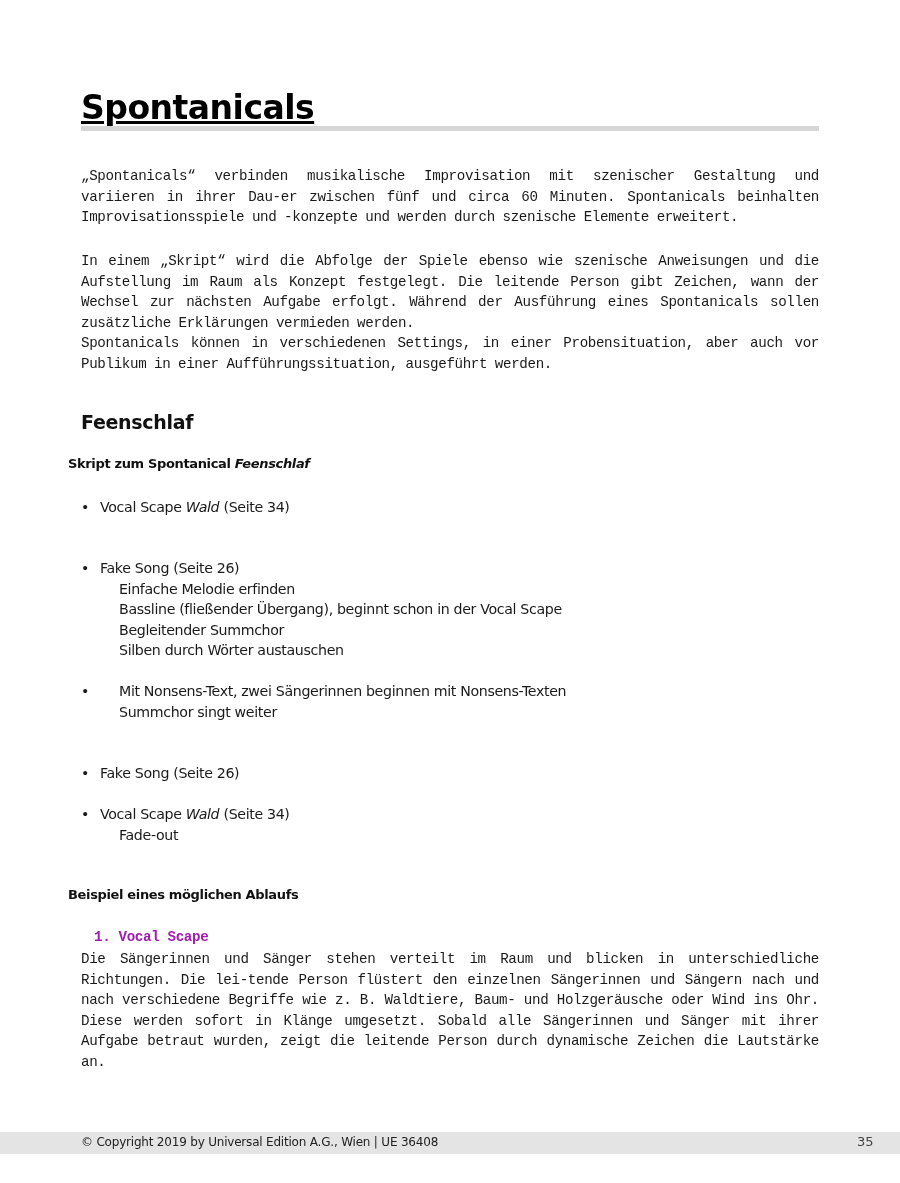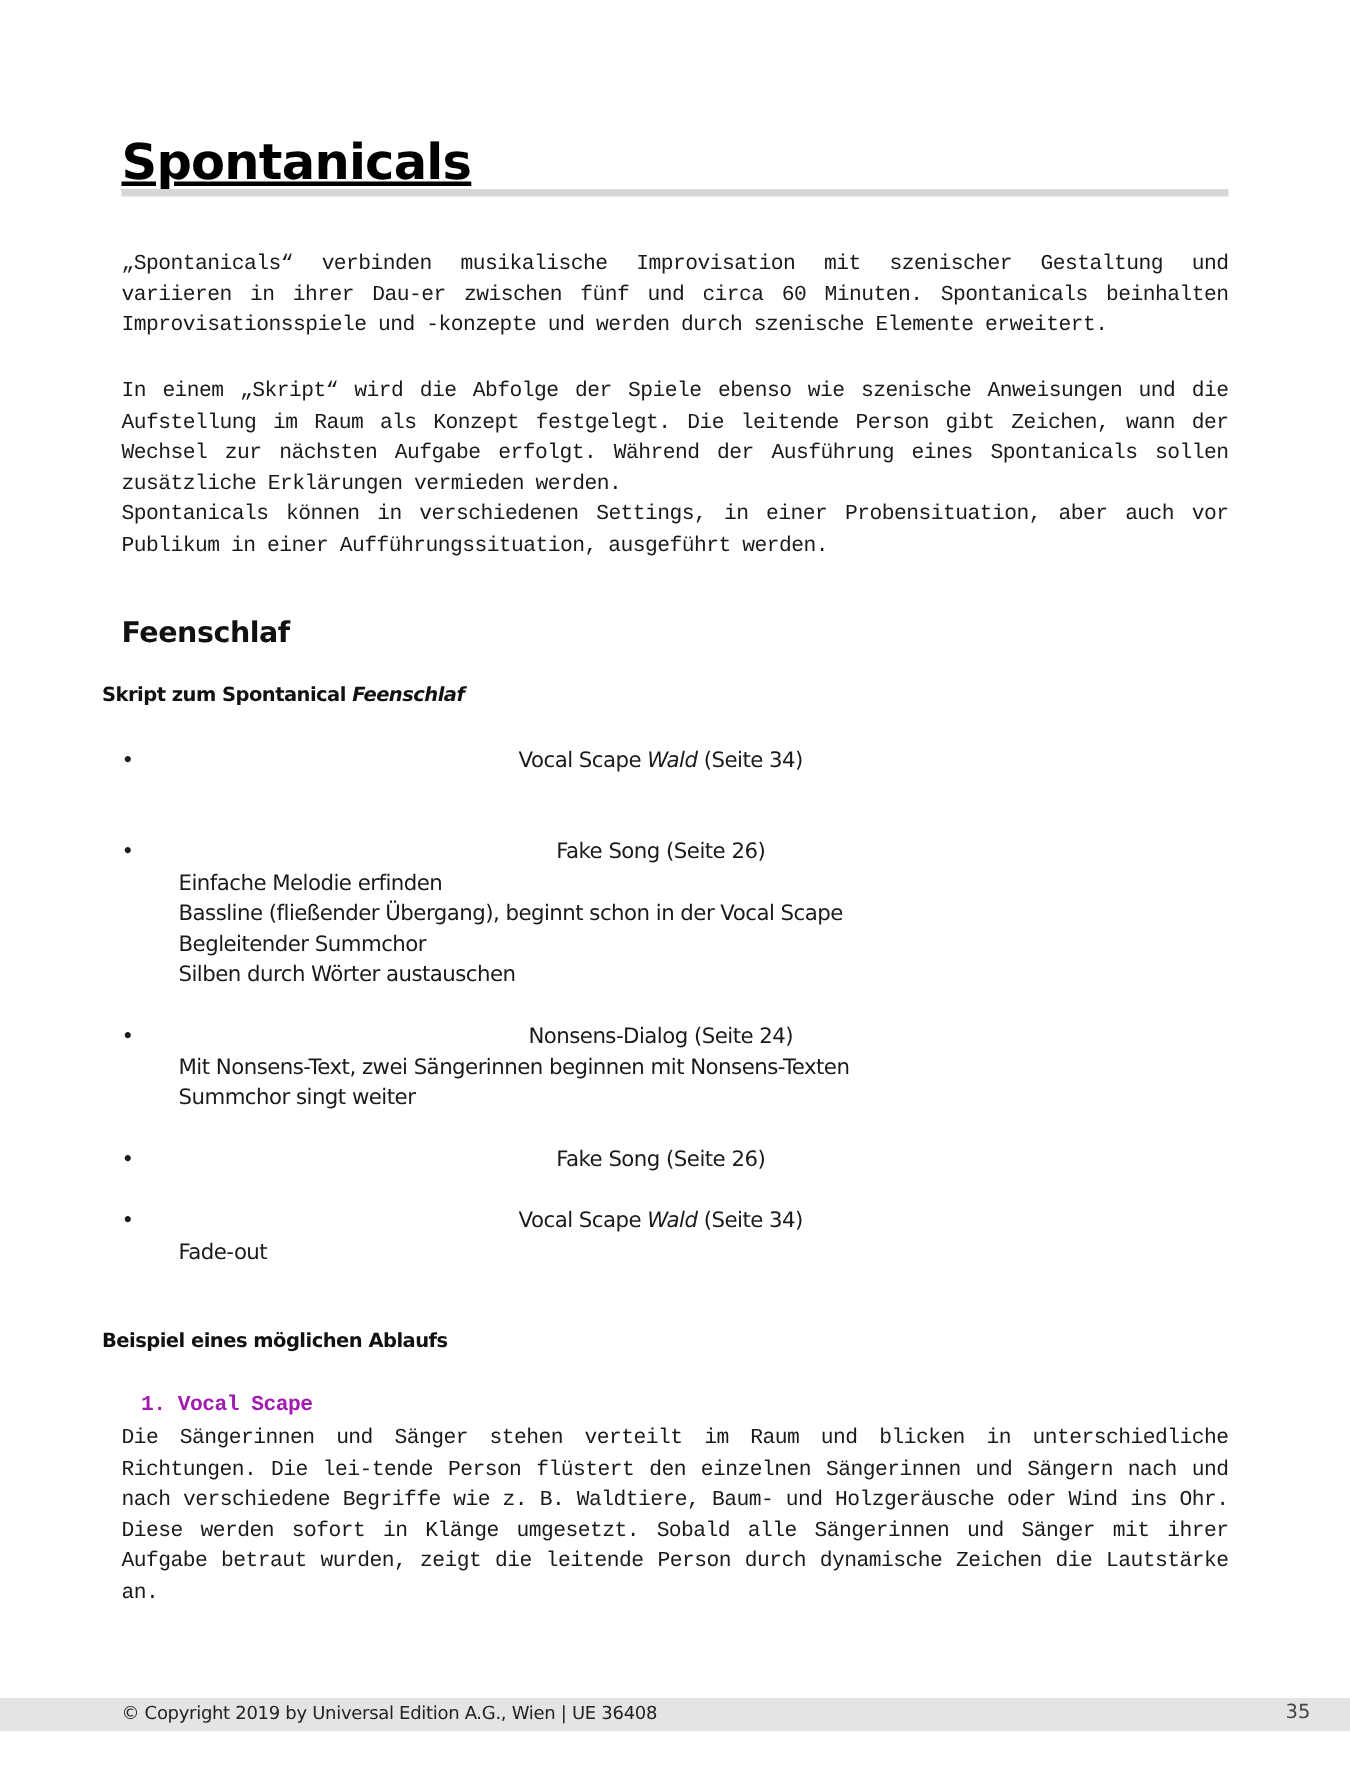--- a/index.html
+++ b/index.html
@@ -30,21 +30,21 @@
   .h3 {
     position: absolute; left: 68px; margin: 0;
     font-size: 13px; font-weight: bold; letter-spacing: -0.35px; color: #111;
   }
   .h4 {
     position: absolute; left: 94px; margin: 0;
     font-size: 14.2px; font-weight: bold; letter-spacing: -0.35px; color: #a21caf; font-family: Liberation Mono, monospace;
   }
   .script-item { position: absolute; left: 81px; width: 700px; font-size: 14.2px; line-height: 20.6px; letter-spacing: -0.35px; }
   .script-item .bullet { position: absolute; left: 0; top: 0; }
-  .script-item .head { margin-left: 19px; text-align: center; }
+  .script-item .head { margin-left: 19px; }
   .script-item .sub { margin-left: 38px; }
   em { font-style: italic; }
   .footer-band {
     position: absolute; left: 0; top: 1132px; width: 900px; height: 22px;
     background: #e4e4e4;
   }
   .footer-copy {
     position: absolute; left: 81px; top: 1135px; font-size: 12px; color: #222;
     letter-spacing: -0.2px;
   }
@@ -74,21 +74,20 @@
     <div class="script-item" style="top: 558px;">
       <span class="bullet">•</span>
       <div class="head"><span>Fake Song</span><em></em><span> (Seite 26)</span></div>
       <div class="sub">Einfache Melodie erfinden</div>
       <div class="sub">Bassline (fließender Übergang), beginnt schon in der Vocal Scape</div>
       <div class="sub">Begleitender Summchor</div>
       <div class="sub">Silben durch Wörter austauschen</div>
     </div>
     <div class="script-item" style="top: 681px;">
       <span class="bullet">•</span>
-      <div class="head"><span>Nonsens-Dialog</span><em></em><span> (Seite 24)</span></div>
       <div class="sub">Mit Nonsens-Text, zwei Sängerinnen beginnen mit Nonsens-Texten</div>
       <div class="sub">Summchor singt weiter</div>
     </div>
     <div class="script-item" style="top: 763px;">
       <span class="bullet">•</span>
       <div class="head"><span>Fake Song</span><em></em><span> (Seite 26)</span></div>
     </div>
     <div class="script-item" style="top: 804px;">
       <span class="bullet">•</span>
       <div class="head"><span>Vocal Scape </span><em>Wald</em><span> (Seite 34)</span></div>

